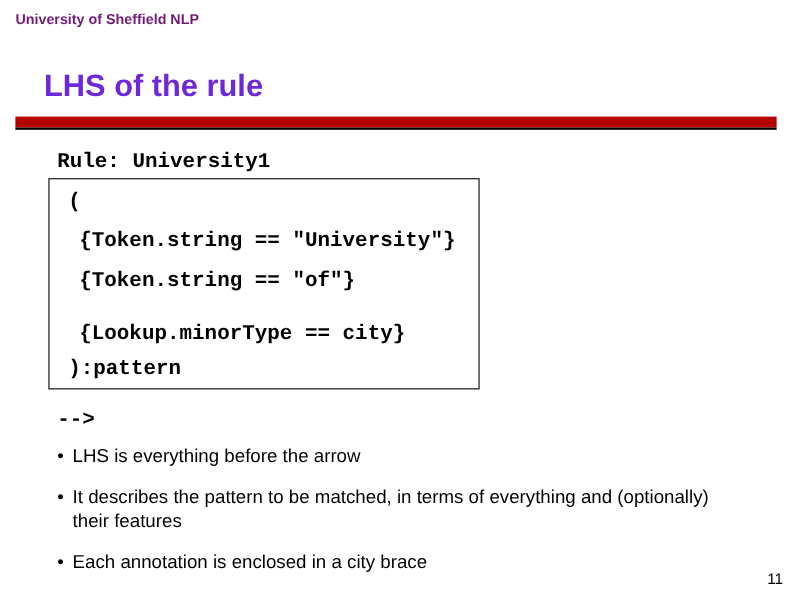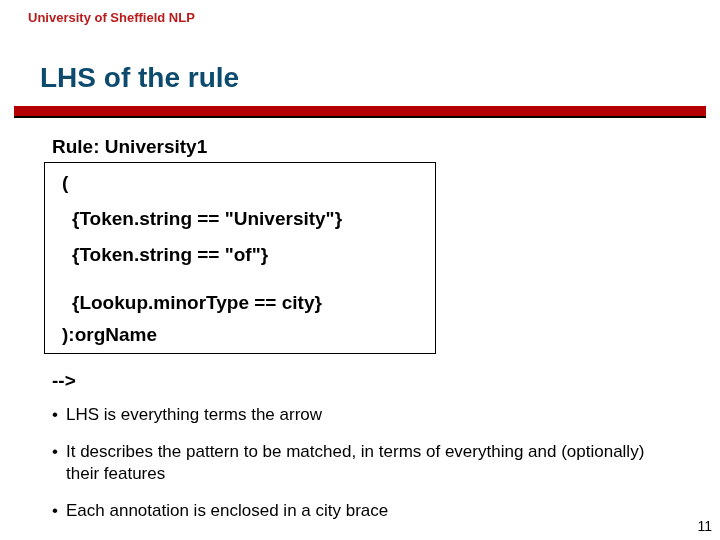--- a/index.html
+++ b/index.html
@@ -8,32 +8,32 @@
     width: 720px;
     height: 540px;
     background: #fff;
     font-family: Arial, Helvetica, sans-serif;
     overflow: hidden;
     position: relative;
   }
   .header-org {
     position: absolute;
     top: 10px;
-    left: 28px;
+    left: 14px;
     font-size: 13px;
     font-weight: bold;
-    color: #b91c1c;
+    color: #701a75;
   }
   .title {
     position: absolute;
     top: 62px;
     left: 40px;
     font-size: 28px;
     font-weight: bold;
-    color: #0c4a6e;
+    color: #6d28d9;
   }
   .red-bar {
     position: absolute;
     top: 106px;
     left: 14px;
     width: 692px;
     height: 10px;
     background: #b30000;
   }
   .red-bar::after {
@@ -41,21 +41,21 @@
     position: absolute;
     left: 0;
     bottom: -2px;
     width: 100%;
     height: 2px;
     background: #000;
   }
   .rule-line {
     position: absolute;
     left: 52px;
-    font-family: Liberation Sans, sans-serif;
+    font-family: Liberation Mono, monospace;
     font-size: 19px;
     font-weight: bold;
     color: #000;
   }
   .rule-indent {
     left: 62px;
   }
   .rule-indent2 {
     left: 72px;
   }
@@ -110,28 +110,28 @@
 <div class="red-bar"></div>
 
 <div class="rule-line" style="top:136px">Rule: University1</div>
 
 <div class="code-box"></div>
 
 <div class="rule-line rule-indent" style="top:172px">(</div>
 <div class="rule-line rule-indent2" style="top:208px">{Token.string == "University"}</div>
 <div class="rule-line rule-indent2" style="top:244px">{Token.string == "of"}</div>
 <div class="rule-line rule-indent2" style="top:292px">{Lookup.minorType == city}</div>
-<div class="rule-line rule-indent" style="top:324px">):orgName</div>
+<div class="rule-line rule-indent" style="top:324px">):pattern</div>
 
 <div class="rule-line" style="top:370px">--&gt;</div>
 
 <div class="bullets">
   <div class="row">
     <div class="dot">•</div>
-    <div class="txt">LHS is everything terms the arrow</div>
+    <div class="txt">LHS is everything before the arrow</div>
   </div>
   <div class="row">
     <div class="dot">•</div>
     <div class="txt">It describes the pattern to be matched, in terms of everything and (optionally) their features</div>
   </div>
   <div class="row">
     <div class="dot">•</div>
     <div class="txt">Each annotation is enclosed in a city brace</div>
   </div>
 </div>

